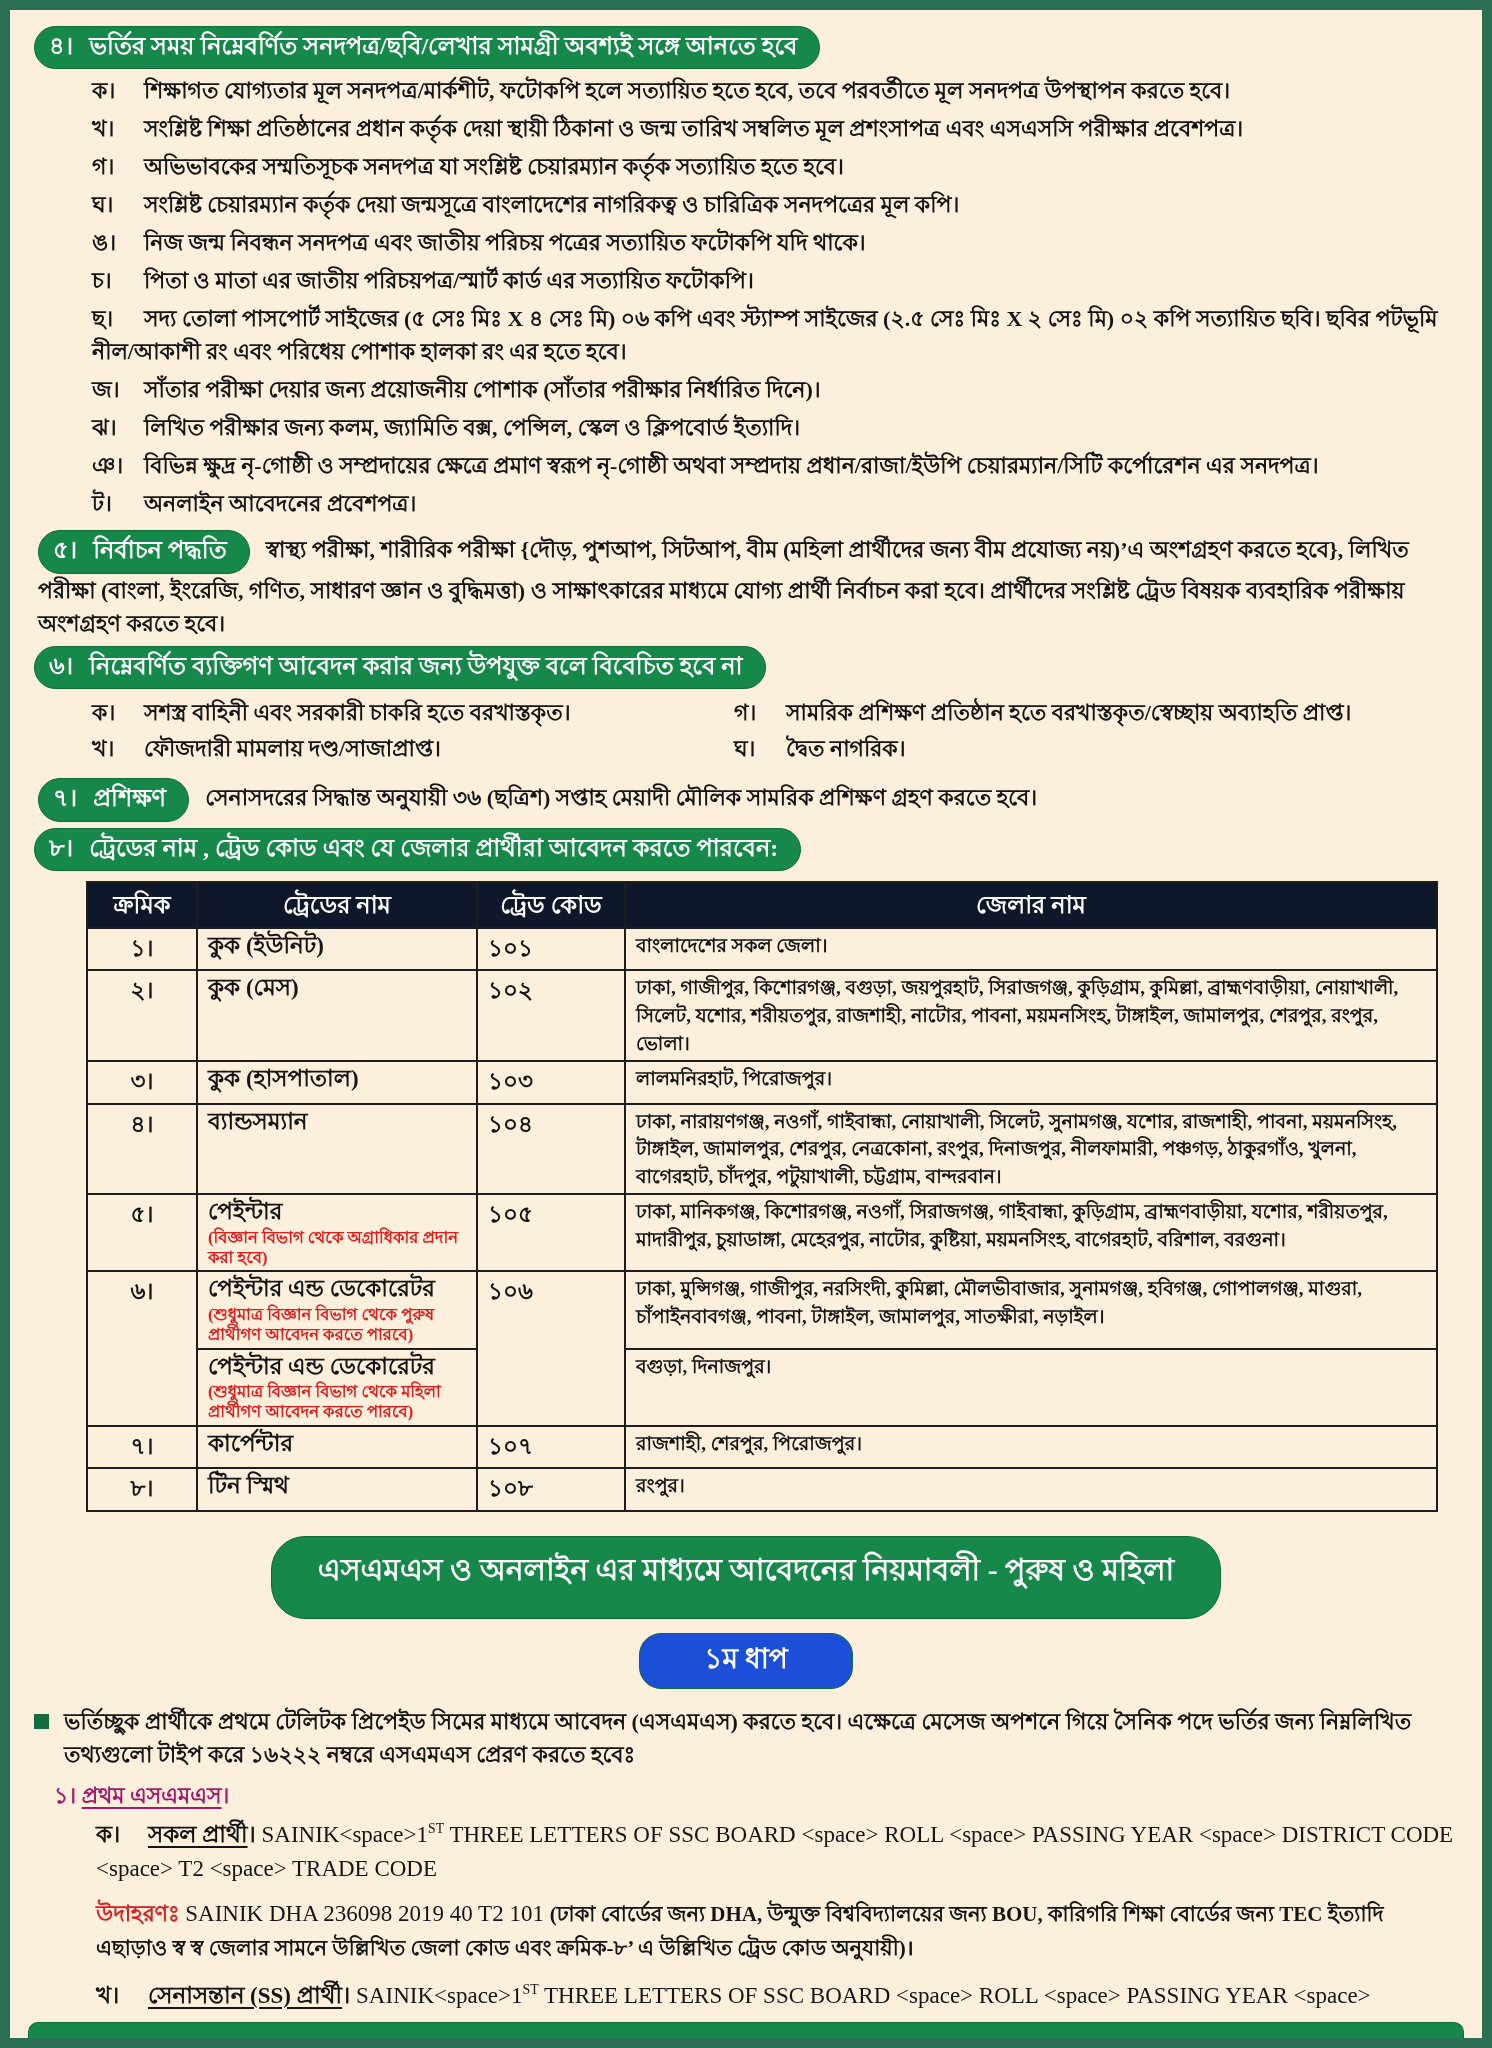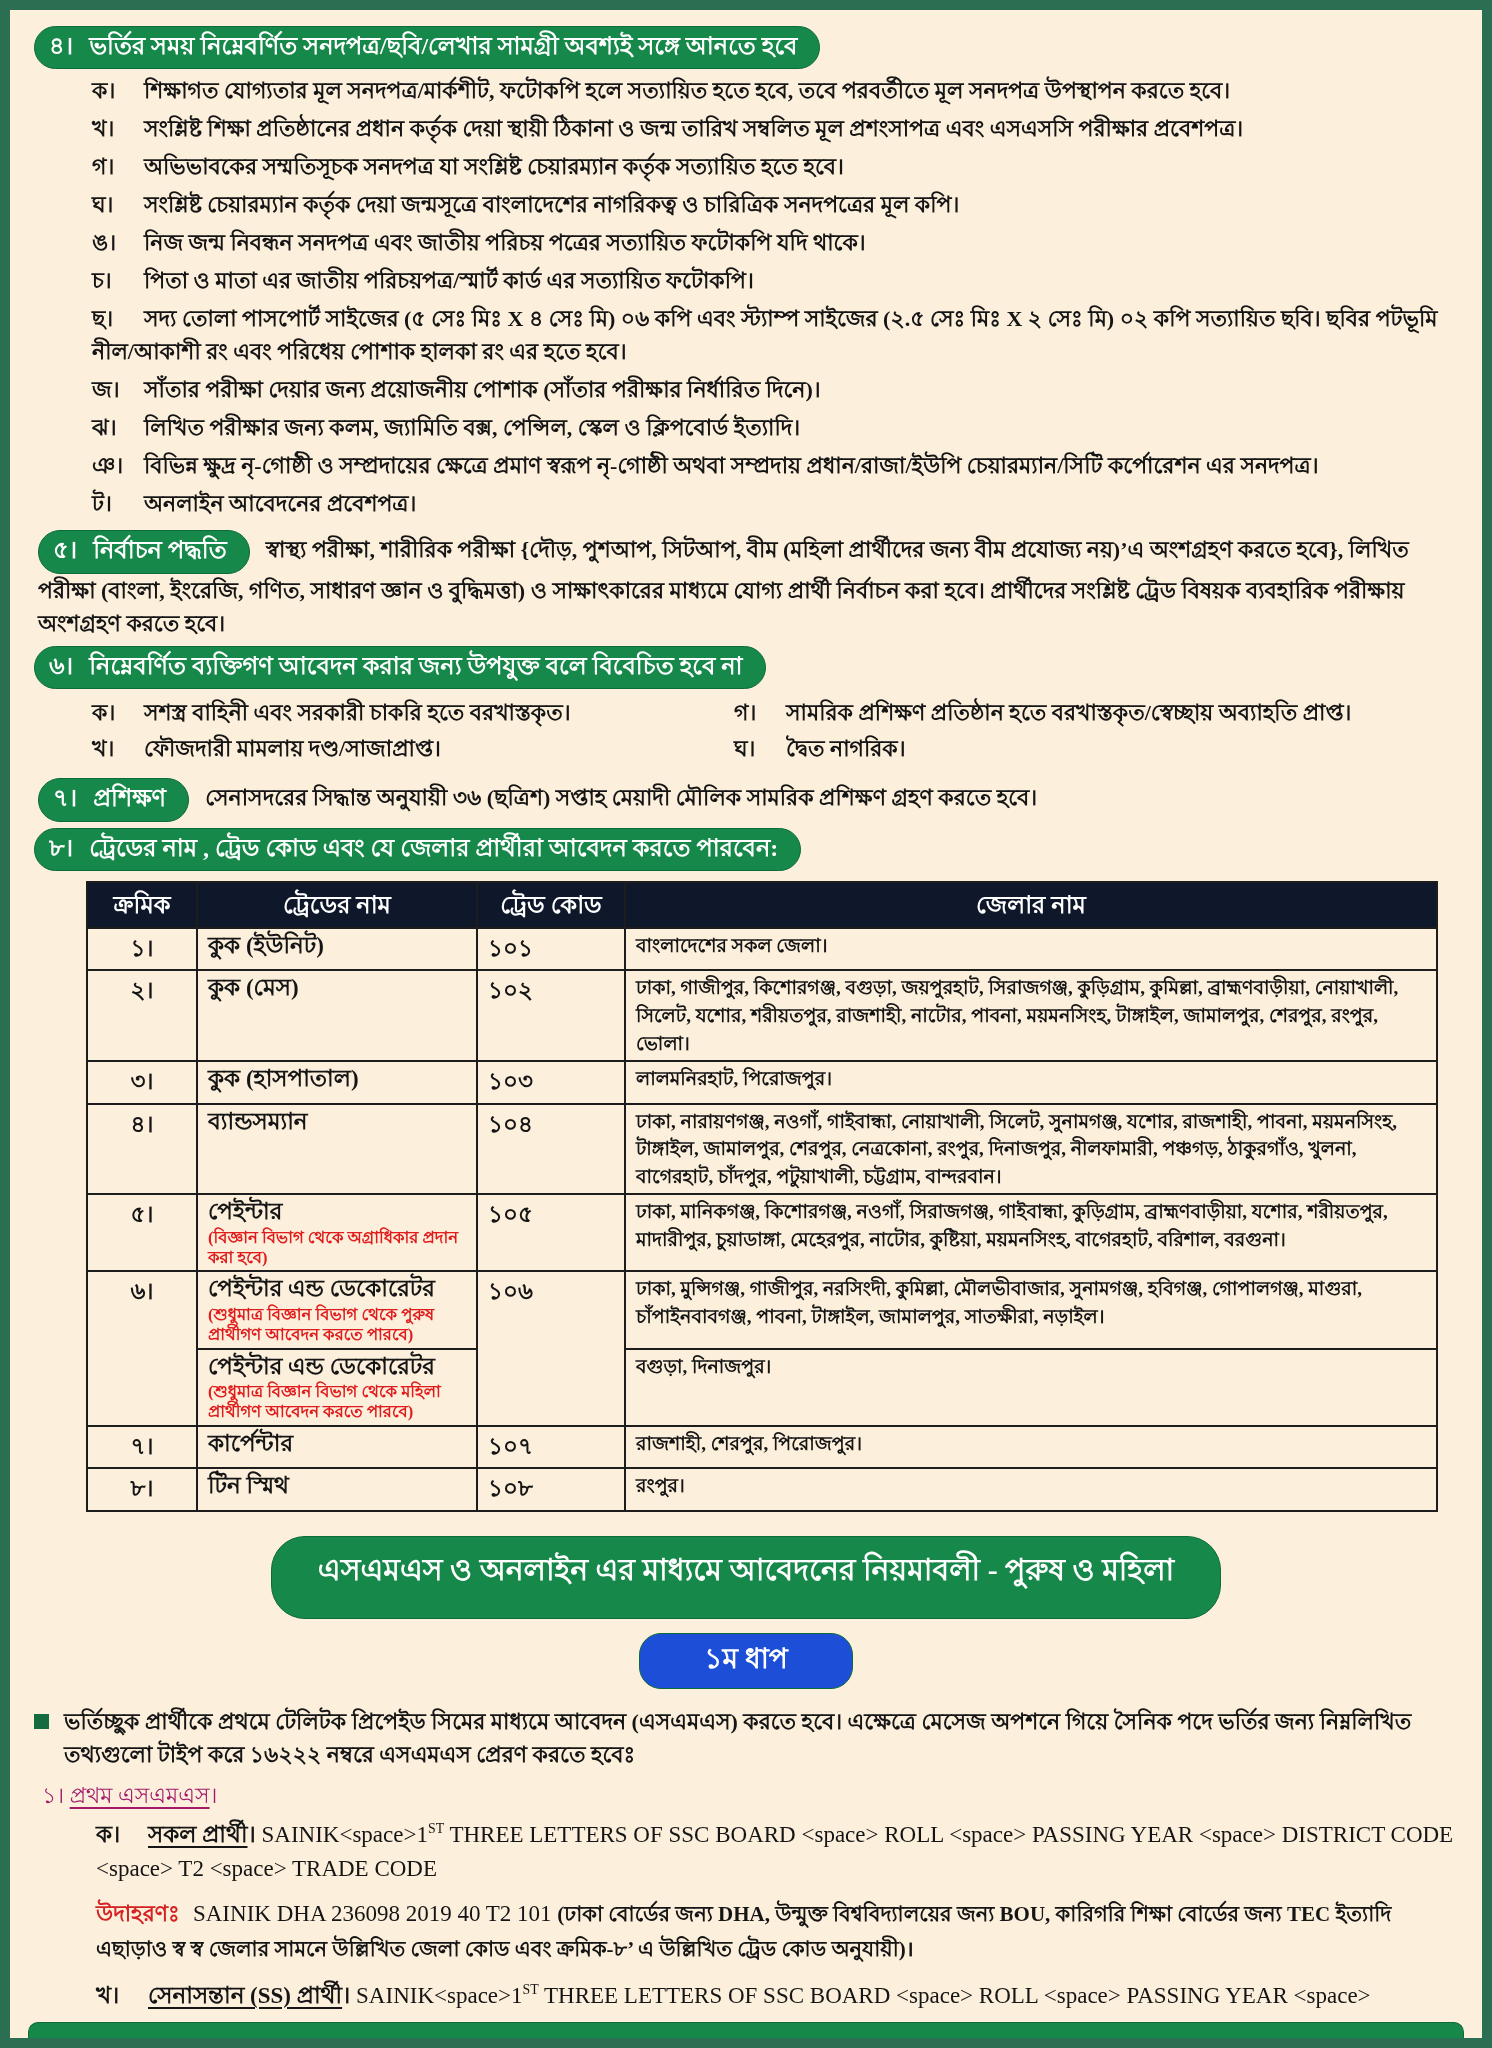--- a/index.html
+++ b/index.html
@@ -48,28 +48,28 @@
   }
   .banner-step{
     display:block;width:fit-content;margin:14px auto 16px auto;
     background:#1d4ed8;color:#fff;font-weight:bold;font-size:28px;
     padding:4px 64px 8px 64px;border-radius:22px;border:1px solid #0d6b38;
   }
   .intro{margin:10px 0 8px 30px;font-weight:bold;position:relative;}
   .sq{
     position:absolute;left:-30px;top:9px;width:15px;height:15px;background:#156b40;
   }
-  .sms-num{color:#a21b6b;font-weight:normal;margin:8px 0 2px 8px;font-size:22px;}
+  .sms-num{color:#a21b6b;font-weight:bold;margin:8px 0 2px 20px;font-size:22px;}
   .sms-num .u{ text-decoration:underline;text-underline-offset:4px;}
   .sms-item{margin:6px 0 6px 62px;font-size:23px;}
   .sms-item .bn-head{font-weight:bold;text-decoration:underline;text-underline-offset:4px;}
   .sms-item .bnb{font-weight:bold;}
   .formula{font-family:"Liberation Serif",serif;font-size:23px;}
   .example{margin:10px 0 14px 62px;font-size:22px;}
-  .ex-label{color:#d42323;font-weight:bold;font-family:Liberation Mono, monospace;}
+  .ex-label{color:#d42323;font-weight:bold;}
   .ex-en{font-family:"Liberation Serif",serif;font-size:23px;}
   .ex-bn{font-weight:bold;font-size:21px;}
   .bottom-strip{
     position:absolute;left:18px;right:18px;bottom:0;height:15px;
     background:#15884a;border-radius:10px 10px 0 0;border:1px solid #0d6b38;border-bottom:none;
   }
   sup{font-size:0.6em;}
 </style>
 </head>
 <body>

